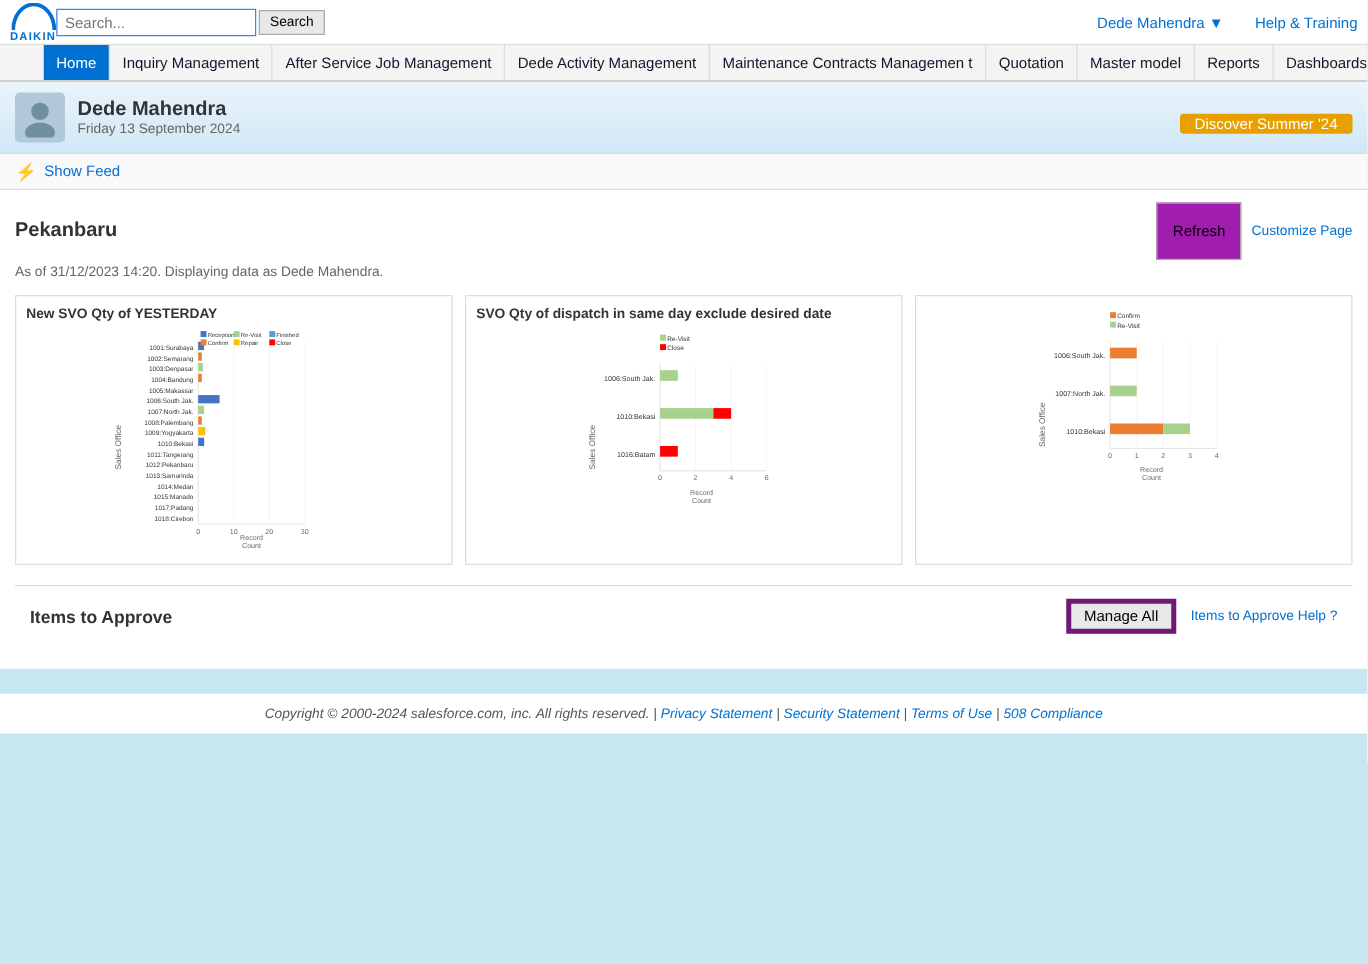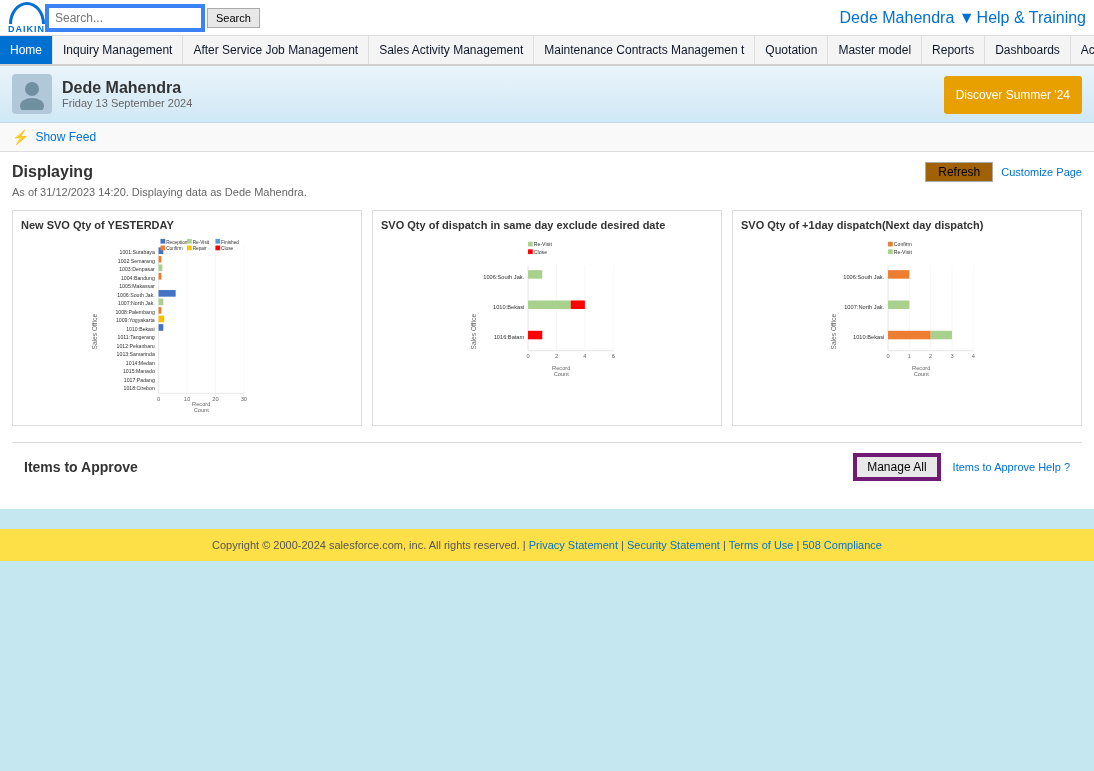--- a/index.html
+++ b/index.html
@@ -13,56 +13,57 @@
       align-items: center;
       padding: 4px 8px;
       height: 36px;
     }
     #topbar .search-area {
       display: flex;
       align-items: center;
       flex: 1;
     }
     #topbar .search-input {
-      border: 4px solid #3b82f6;
+      border: 1px solid #3b82f6;
       padding: 3px 6px;
       width: 160px;
       font-size: 12px;
       color: #999;
     }
     #topbar .search-btn {
       background: #e8e8e8;
       border: 1px solid #aaa;
       padding: 3px 8px;
       font-size: 11px;
       cursor: pointer;
       margin-left: 2px;
     }
     #topbar .top-right {
       display: flex;
       align-items: center;
-      gap: 2px;
-      font-size: 16px;
+      gap: 25px;
+      font-size: 12px;
       color: #0070d2;
       text-align: right;
     }
     #topbar .top-right .user-name {
       cursor: pointer;
     }
     #topbar .top-right .help-link {
       cursor: pointer;
     }
 
     
     #navbar {
       background: #f4f4f4;
       border-bottom: 2px solid #d0d0d0;
       display: flex;
       align-items: stretch;
       height: 30px;
+      padding-left: 35px;
     }
     .nav-item {
       padding: 0 10px;
       display: flex;
       align-items: center;
       font-size: 12px;
       cursor: pointer;
       color: #0f172a;
       white-space: nowrap;
       border-right: 1px solid #ddd;
@@ -103,25 +104,25 @@
       font-weight: bold;
       color: #333;
     }
     #profile-header .user-info .date {
       font-size: 11px;
       color: #666;
     }
     #profile-header .discover-btn {
       position: absolute;
       right: 12px;
-      top: 10px;
+      top: 25px;
       background: #e8a000;
       color: #fff;
       border: none;
-      padding: 12px 12px;
+      padding: 1px 12px;
       font-size: 12px;
       cursor: pointer;
       border-radius: 3px;
     }
 
     
     #show-feed {
       padding: 6px 12px;
       border-bottom: 1px solid #ddd;
       display: flex;
@@ -148,23 +149,23 @@
       align-items: center;
       justify-content: space-between;
       margin-bottom: 4px;
     }
     .dashboard-title {
       font-size: 16px;
       font-weight: bold;
       color: #333;
     }
     .refresh-btn {
-      background: #a16207;
+      background: #a21caf;
       border: 1px solid #aaa;
-      padding: 2px 12px;
+      padding: 15px 12px;
       font-size: 12px;
       cursor: pointer;
       text-align: right;
     }
     .customize-link {
       font-size: 11px;
       color: #0070d2;
       cursor: pointer;
     }
     .dashboard-meta {
@@ -232,26 +233,27 @@
       cursor: pointer;
     }
     .no-records {
       font-size: 12px;
       color: #666;
       padding: 4px 0;
     }
 
     
     #footer {
-      background: #fde047;
+      background: #ffffff;
       text-align: center;
       padding: 10px;
       font-size: 11px;
       color: #555;
       margin-top: 20px;
+      font-style: italic;
     }
     #footer a {
       color: #0070d2;
       text-decoration: none;
     }
 
     
     .chart-svg {
       width: 100%;
       height: 180px;
@@ -293,21 +295,21 @@
   <div class="top-right">
     <span class="user-name"><span>Dede Mahendra</span> <span>▼</span></span>
     <span class="help-link">Help &amp; Training</span>
   </div>
 </div>
 
 <div id="navbar">
   <div class="nav-item active">Home</div>
   <div class="nav-item">Inquiry Management</div>
   <div class="nav-item">After Service Job Management</div>
-  <div class="nav-item">Sales Activity Management</div>
+  <div class="nav-item">Dede Activity Management</div>
   <div class="nav-item">Maintenance Contracts Managemen t</div>
   <div class="nav-item">Quotation</div>
   <div class="nav-item">Master model</div>
   <div class="nav-item">Reports</div>
   <div class="nav-item">Dashboards</div>
   <div class="nav-item">Accounts</div>
 
 </div>
 
 <div id="content">
@@ -326,21 +328,21 @@
     <button class="discover-btn">Discover Summer '24</button>
   </div>
 
   <div id="show-feed">
     <span class="feed-icon">⚡</span>
     <span class="feed-label">Show Feed</span>
   </div>
 
   <div id="dashboard">
     <div class="dashboard-header">
-      <span class="dashboard-title">Displaying</span>
+      <span class="dashboard-title">Pekanbaru</span>
       <div style="display:flex;align-items:center;gap:8px;">
         <button class="refresh-btn">Refresh</button>
         <span class="customize-link">Customize Page</span>
       </div>
     </div>
     <div class="dashboard-meta">As of 31/12/2023 14:20. Displaying data as Dede Mahendra.</div>
 
     <div class="charts-row">
 
       <div class="chart-card">
@@ -454,21 +456,20 @@
             <text x="56" y="76" font-size="6" fill="#333" text-anchor="end">1010:Bekasi</text>
             <text x="56" y="108" font-size="6" fill="#333" text-anchor="end">1016:Batam</text>
 
             <text x="95" y="140" font-size="6" fill="#666" text-anchor="middle">Record</text>
             <text x="95" y="147" font-size="6" fill="#666" text-anchor="middle">Count</text>
           </svg>
         </div>
       </div>
 
       <div class="chart-card">
-        <div class="chart-card-title">SVO Qty of +1day dispatch(Next day dispatch)</div>
         <div class="chart-inner">
           <svg class="chart-svg" viewBox="0 0 160 190">
             <text x="5" y="100" font-size="7" fill="#666" transform="rotate(-90,5,100)" text-anchor="middle">Sales Office</text>
 
             <rect x="60" y="5" width="5" height="5" fill="#ED7D31"></rect>
             <text x="66" y="10" font-size="5.5" fill="#333">Confirm</text>
             <rect x="60" y="13" width="5" height="5" fill="#A9D18E"></rect>
             <text x="66" y="18" font-size="5.5" fill="#333">Re-Visit</text>
 
             <g transform="translate(60,30)">

